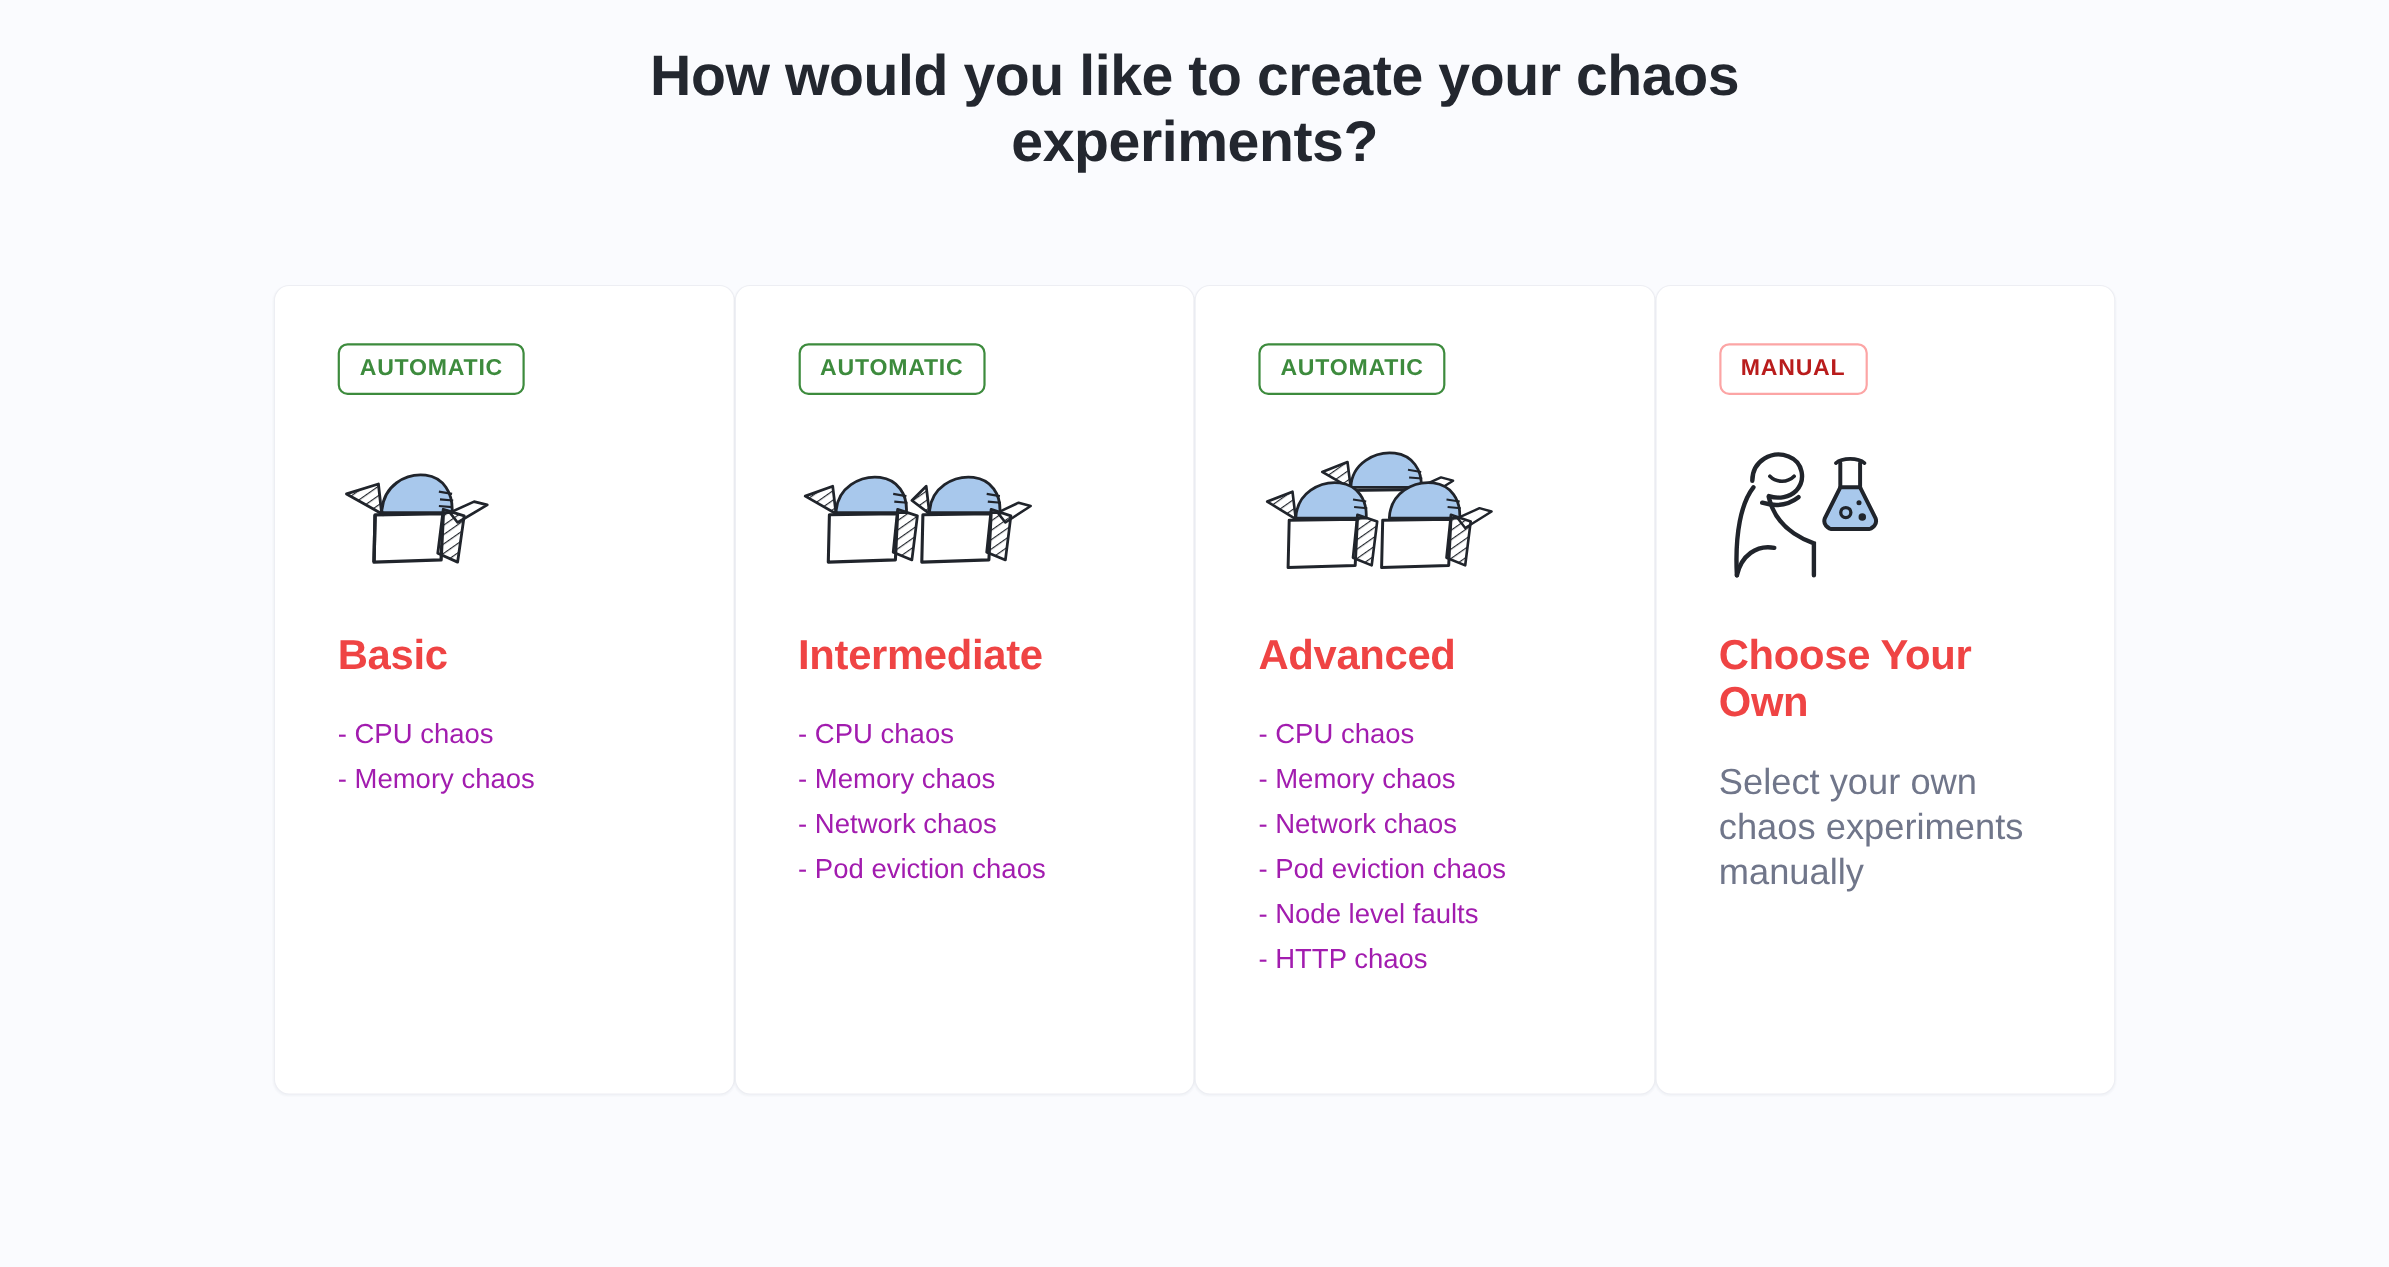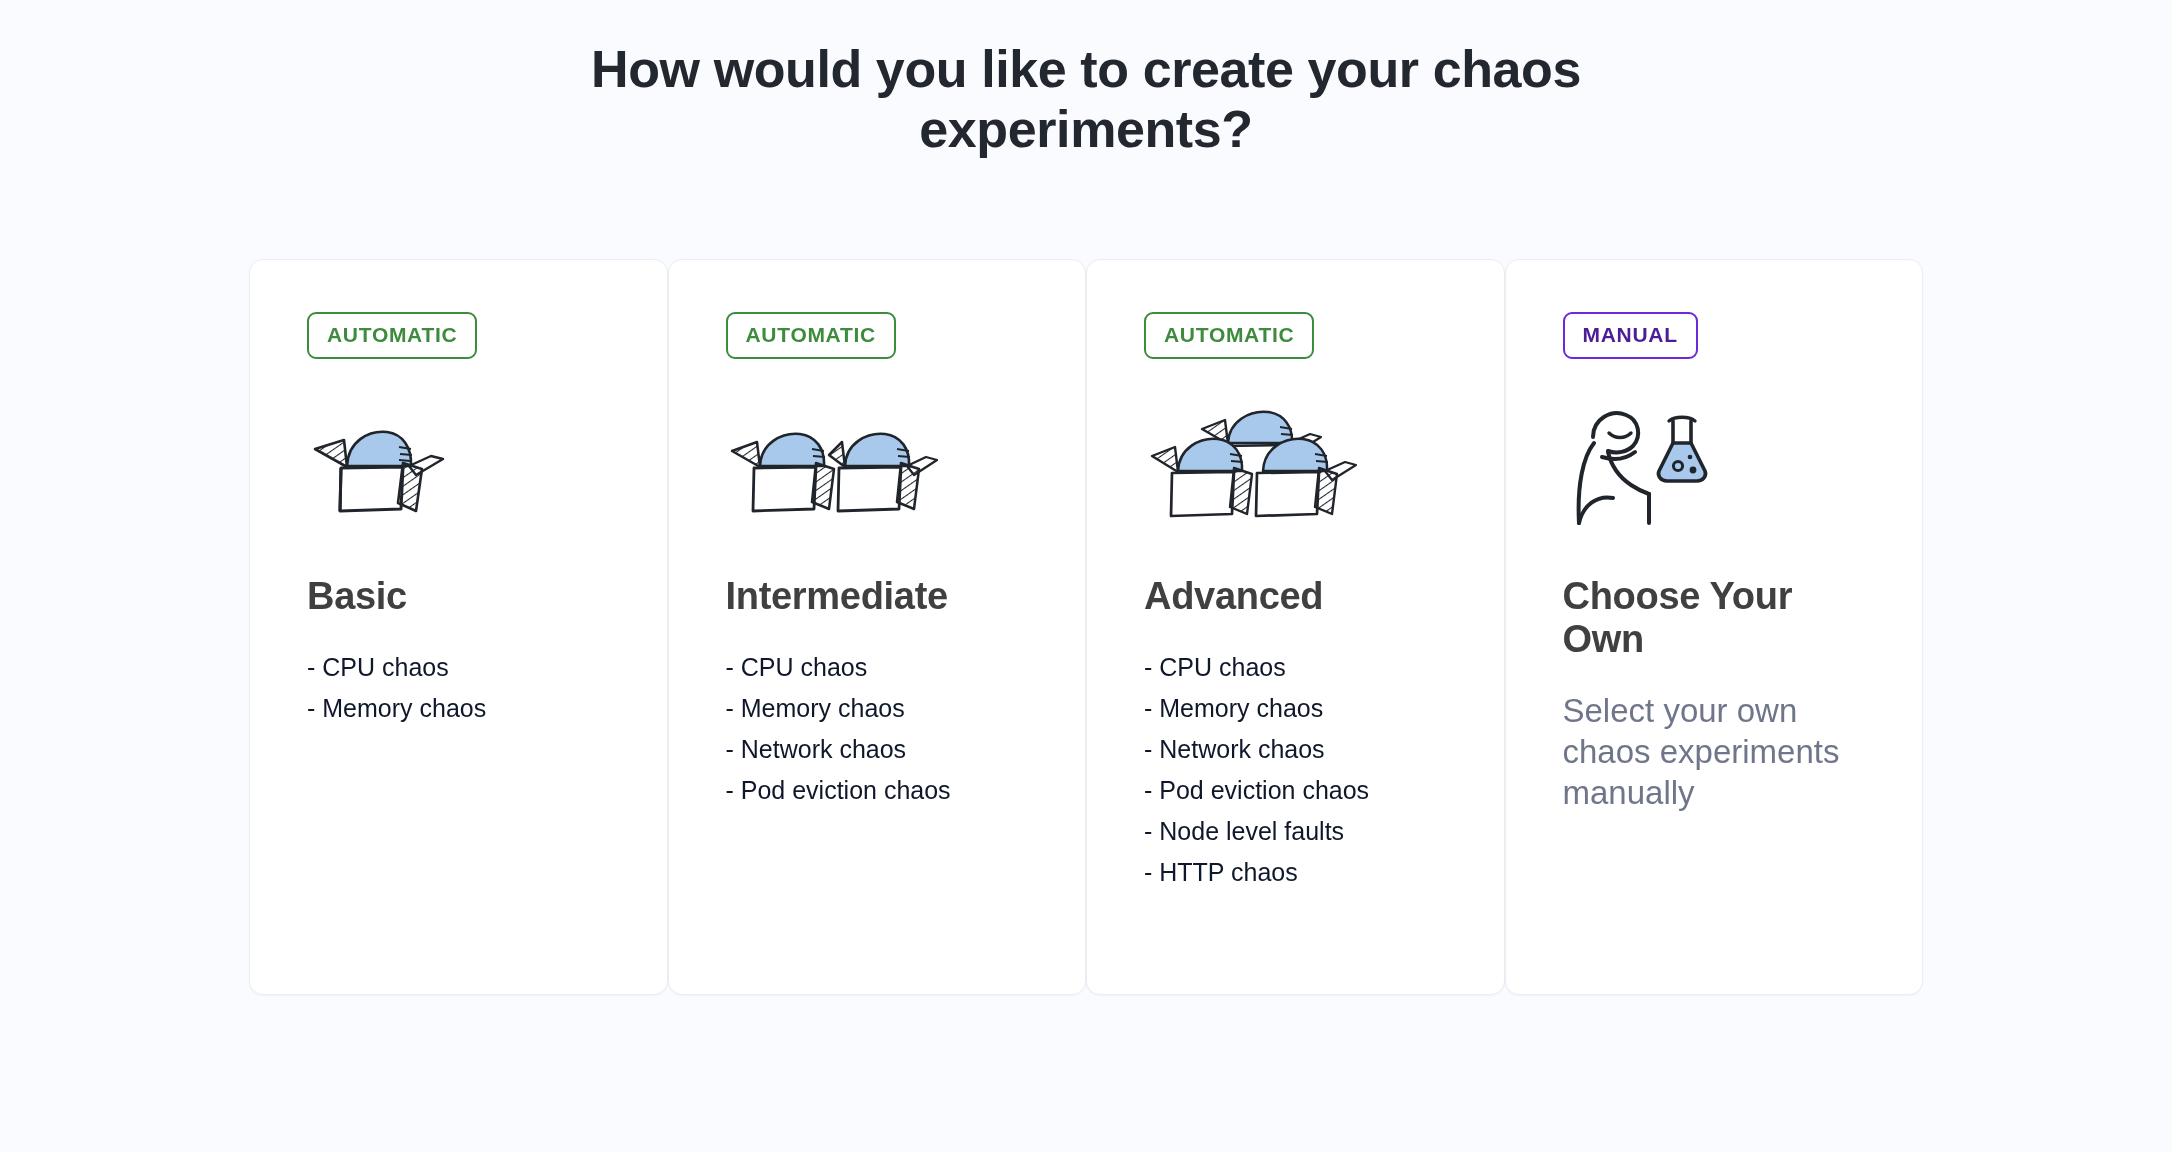--- a/index.html
+++ b/index.html
@@ -71,50 +71,50 @@
     font-size: 21px;
     font-weight: bold;
     letter-spacing: 0.7px;
     background: #ffffff;
   }
   .badge.automatic {
     color: #3d8b3d;
     border: 2px solid #3d8b3d;
   }
   .badge.manual {
-    color: #4c1d95;
-    border: 2px solid #6d28d9;
+    color: #b91c1c;
+    border: 2px solid #fca5a5;
   }
 
   
   .illus {
     margin-top: 40px;
     height: 132px;
     display: flex;
     align-items: center;
   }
   .illus svg { display: block; }
 
   
   .card-title {
     margin-top: 44px;
     font-size: 38px;
     font-weight: bold;
-    color: #404040;
+    color: #ef4444;
     letter-spacing: -0.3px;
   }
 
   .feature-list {
     margin-top: 29px;
     list-style: none;
   }
   .feature-list li {
     font-size: 25px;
     line-height: 41px;
-    color: #0f172a;
+    color: #a21caf;
     white-space: nowrap;
   }
 
   .card-desc {
     margin-top: 29px;
     font-size: 33px;
     line-height: 41px;
     color: #70768a;
     max-width: 340px;
   }

